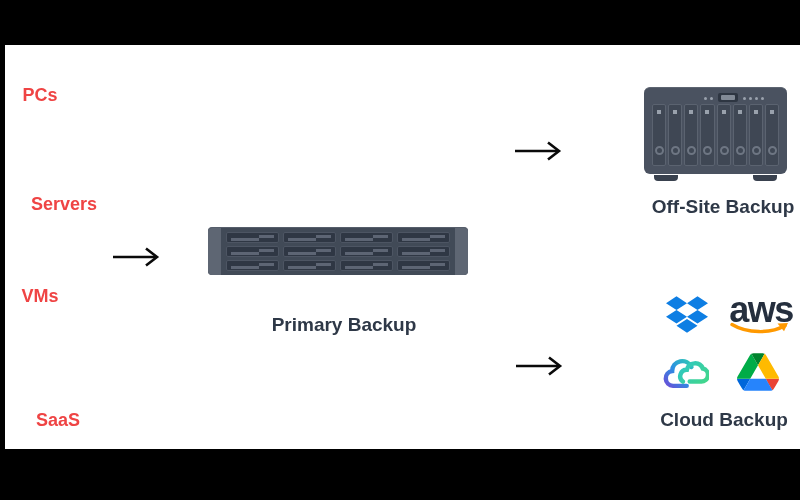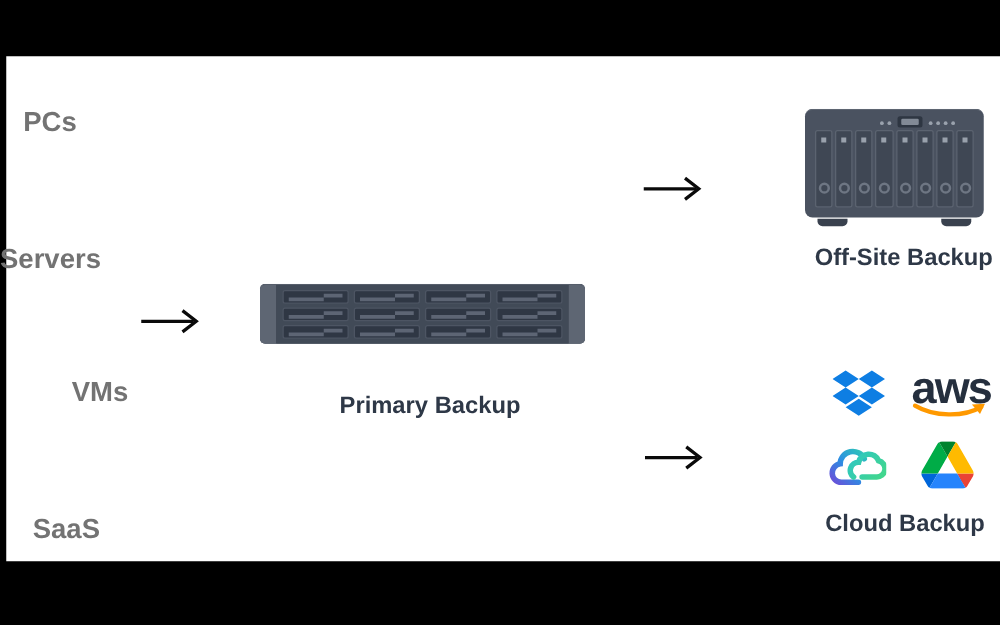--- a/index.html
+++ b/index.html
@@ -7,25 +7,25 @@
     width:800px;height:500px;position:relative;background:#ffffff;
     font-family:"Liberation Sans", sans-serif;overflow:hidden;
   }
   .letterbox{position:absolute;background:#000;}
   #lb-top{left:0;top:0;width:800px;height:45px;}
   #lb-bottom{left:0;top:449px;width:800px;height:51px;}
   #lb-left{left:0;top:0;width:5px;height:500px;}
 
   .src-label{
     position:absolute;left:0;width:80px;text-align:center;
-    font-size:22px;font-weight:bold;color:#737373;
+    font-size:18px;font-weight:bold;color:#ef4444;
   }
   #src-pcs{top:85px;}
-  #src-servers{top:194px;}
-  #src-vms{top:301px;padding-left:40px;}
+  #src-servers{top:194px;margin-left:24px;}
+  #src-vms{top:286px;}
   #src-saas{top:410px;text-align:right;}
 
   .arrow{position:absolute;width:50px;height:22px;}
   #arrow-1{left:111px;top:246px;}
   #arrow-2{left:513px;top:140px;}
   #arrow-3{left:514px;top:355px;}
 
   
   #primary-device{
     position:absolute;left:208px;top:227px;width:260px;height:48px;

